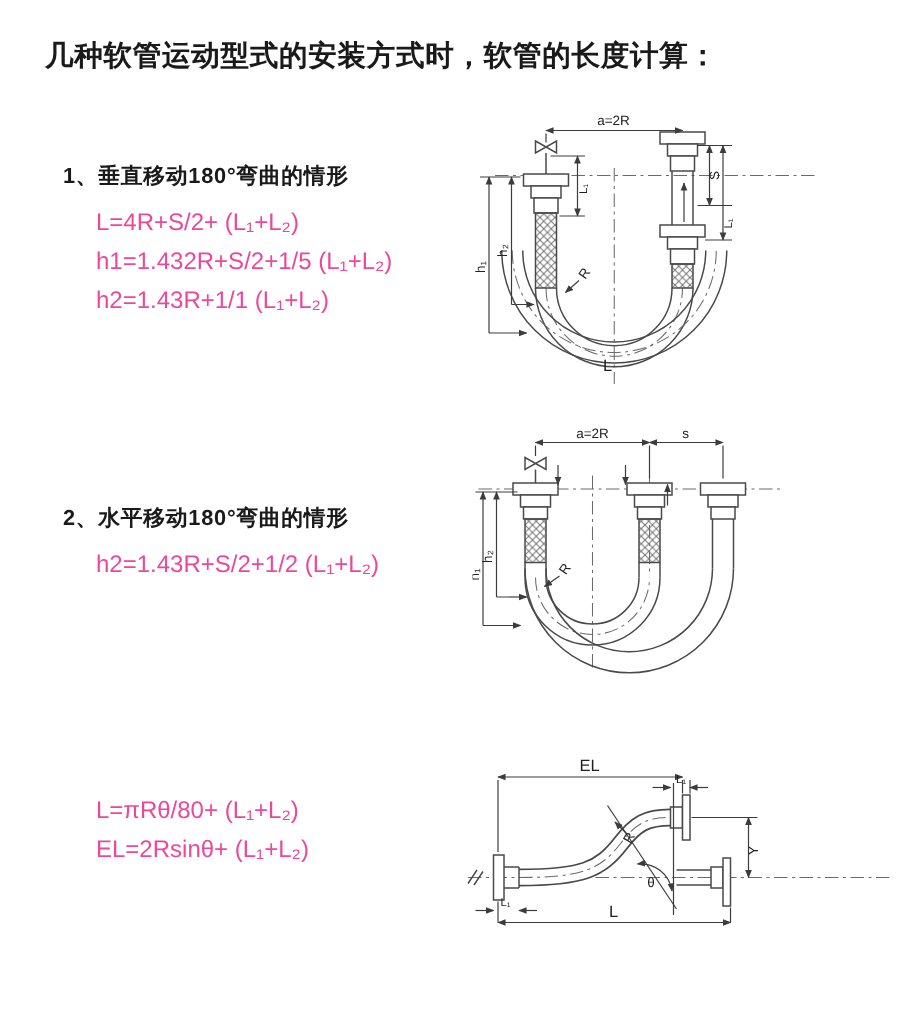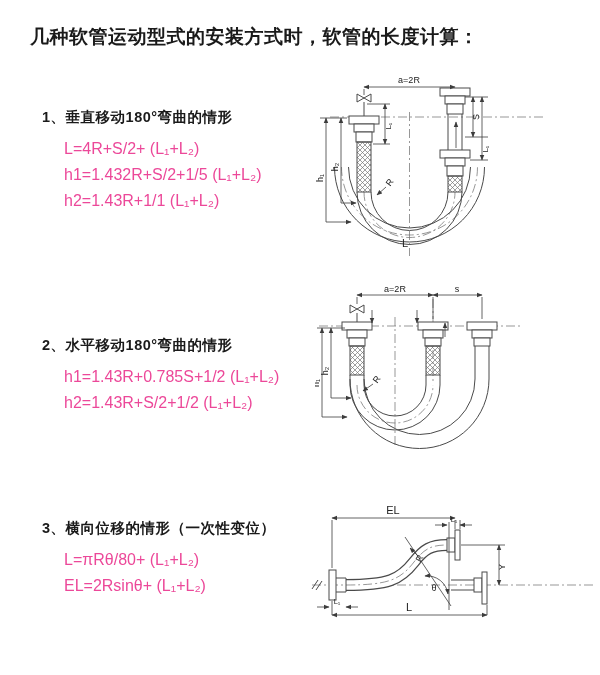--- a/index.html
+++ b/index.html
@@ -39,27 +39,25 @@
   <div class="formulas">
     <div class="formula">L=4R+S/2+ (L₁+L₂)</div>
     <div class="formula">h1=1.432R+S/2+1/5 (L₁+L₂)</div>
     <div class="formula">h2=1.43R+1/1 (L₁+L₂)</div>
   </div>
 </div>
 
 <div class="section sec2">
   <div class="sec-heading">2、水平移动180°弯曲的情形</div>
   <div class="formulas">
-    <div class="formula">h1=1.43R+0.785S+1/2 (L₁+L₂)</div>
     <div class="formula">h2=1.43R+S/2+1/2 (L₁+L₂)</div>
   </div>
 </div>
 
 <div class="section sec3">
-  <div class="sec-heading">3、横向位移的情形（一次性变位）</div>
   <div class="formulas">
     <div class="formula">L=πRθ/80+ (L₁+L₂)</div>
     <div class="formula">EL=2Rsinθ+ (L₁+L₂)</div>
   </div>
 </div>
 
 <div class="diagram d1">
 <svg width="265" height="195" viewBox="0 0 265 195">
   <defs>
     <marker id="ar1" viewBox="0 0 10 10" refX="9" refY="5" markerWidth="7" markerHeight="7" orient="auto-start-reverse">

